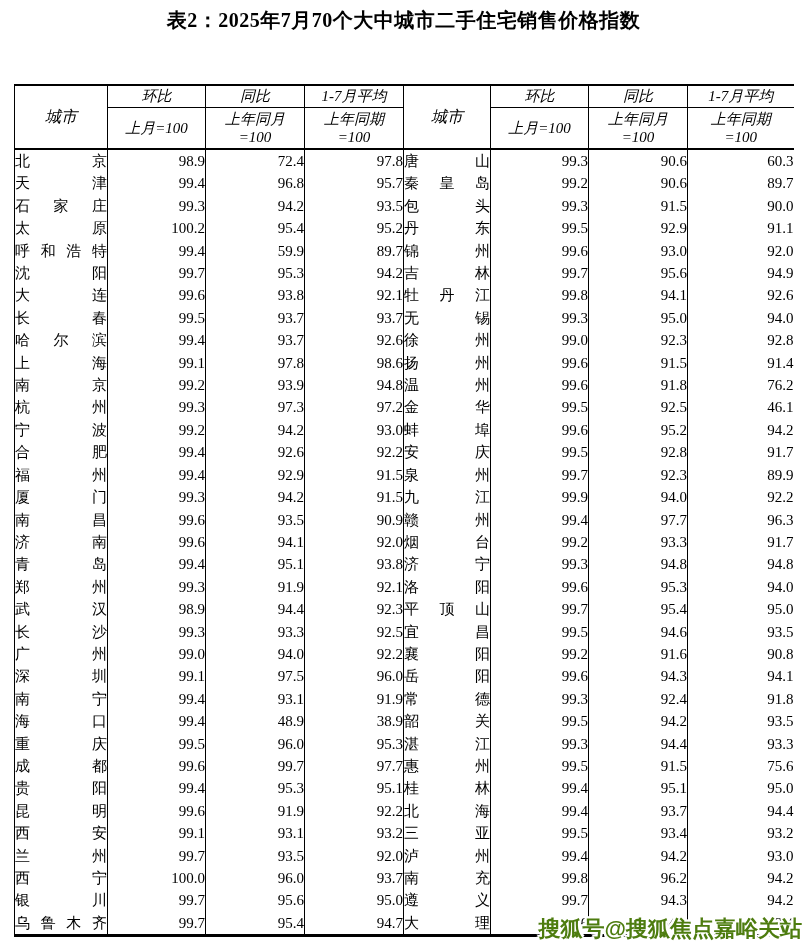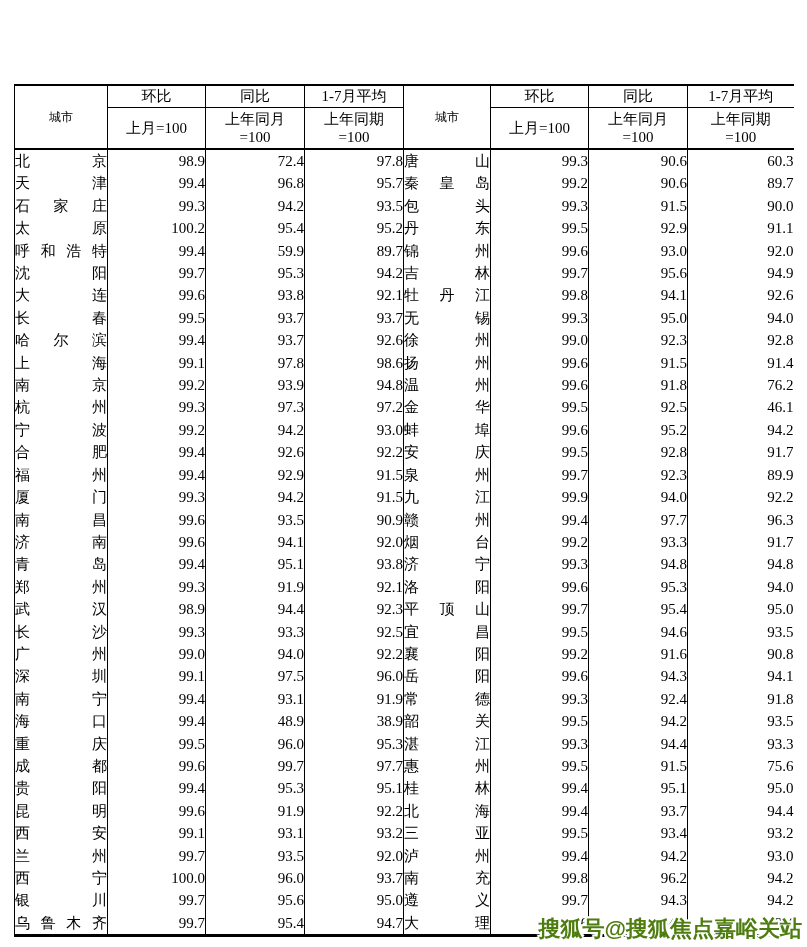--- a/index.html
+++ b/index.html
@@ -14,24 +14,24 @@
   }
   table.idx {
     position:absolute; top:84px; left:14px; width:779px;
     border-collapse:collapse; table-layout:fixed;
     border-top:2px solid #000; border-bottom:3px solid #000; border-left:1px solid #000;
   }
   table.idx th, table.idx td {
     border-right:1px solid #000; padding:0; font-weight:normal; vertical-align:middle;
   }
   table.idx tr > *:last-child { border-right:none; }
-  thead th { font-size:15px; text-align:center; }
+  thead th { font-size:15px; text-align:center;font-style:italic; }
   tr.grp th { height:21px; }
   th.gh { border-bottom:1px solid #000; }
-  th.city-h { border-bottom:2px solid #000; font-size:12px; }
+  th.city-h { border-bottom:2px solid #000; font-size:16px; }
   tr.sub th { border-bottom:2px solid #000; height:40px; }
   .subwrap { display:flex; flex-direction:column; justify-content:center; height:40px; line-height:18px; }
   tbody td { height:22.4px; line-height:22.4px; font-size:15px; }
   td.city { padding:0 3px 0 13px; font-size:15px; }
   td.city .cn {
     display:block; text-align:justify; text-align-last:justify; text-justify:inter-character;
   }
   td.num { text-align:right; padding-right:5px; }
   .watermark {
     position:absolute; right:5px; bottom:3px;
@@ -39,20 +39,21 @@
     font-weight:bold; font-size:22px; color:#4d7c0f; letter-spacing:0px; white-space:nowrap;
     text-shadow:-2px -2px 0 #fff, 2px -2px 0 #fff, -2px 2px 0 #fff, 2px 2px 0 #fff,
                 -2px 0 0 #fff, 2px 0 0 #fff, 0 -2px 0 #fff, 0 2px 0 #fff;
   }
 </style>
 </head>
 <body>
 
 <div class="page">
 
+  <div class="title">表2：2025年7月70个大中城市二手住宅销售价格指数</div>
 
   <table class="idx">
     <colgroup>
       <col style="width:93px">
         <col style="width:98px">
         <col style="width:99px">
         <col style="width:99px">
       <col style="width:87px">
         <col style="width:98px">
         <col style="width:99px">

